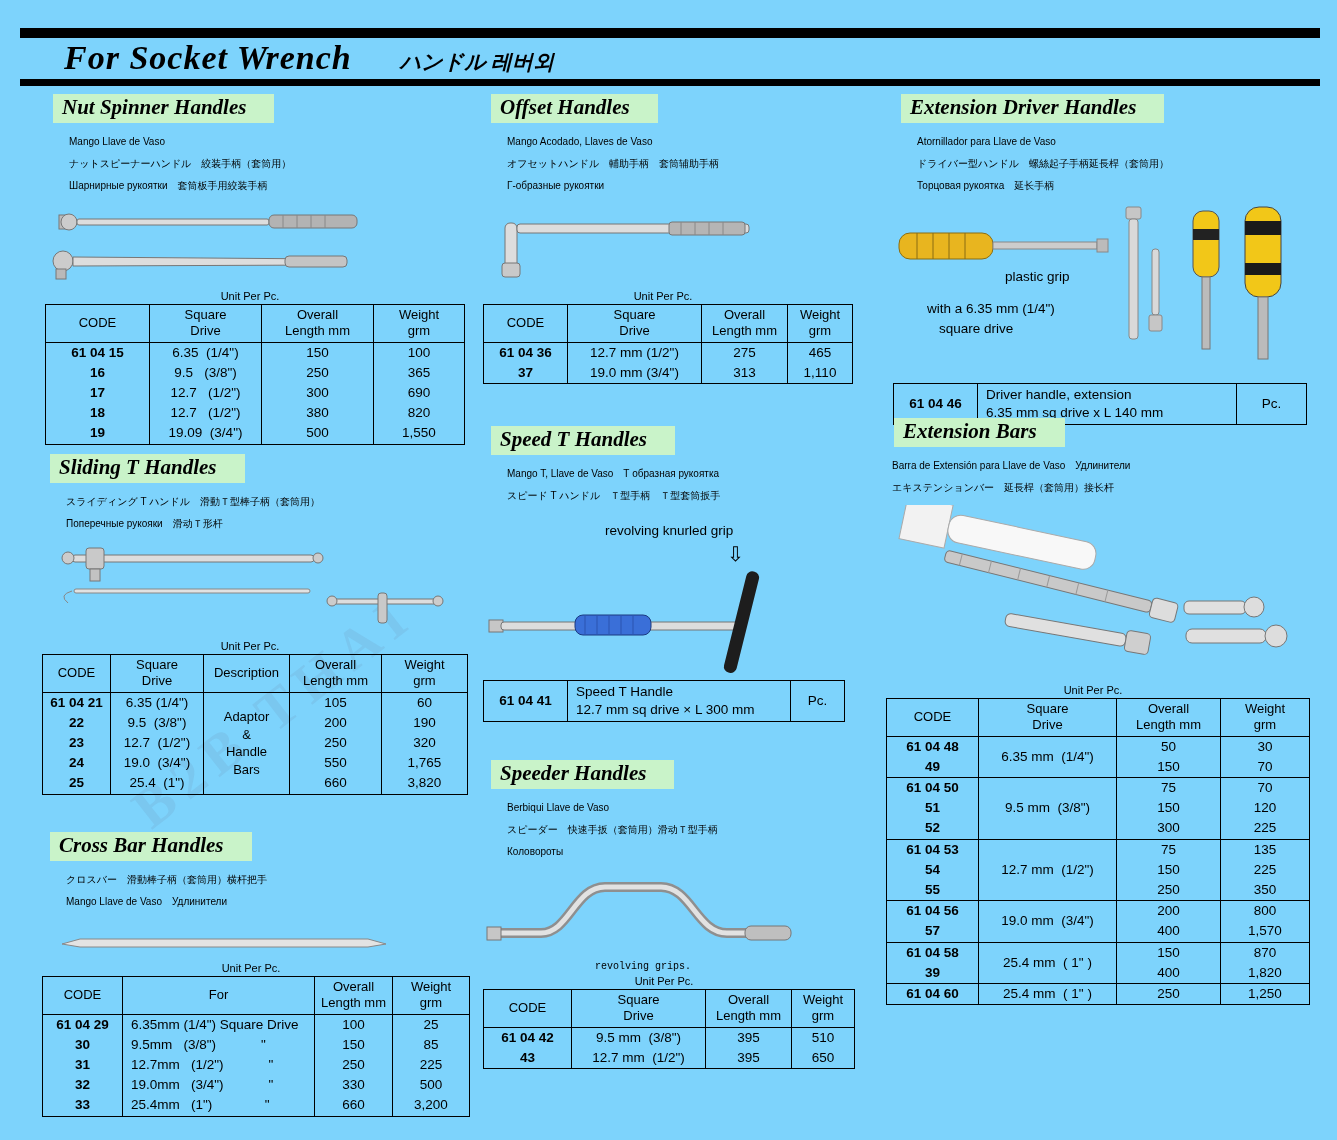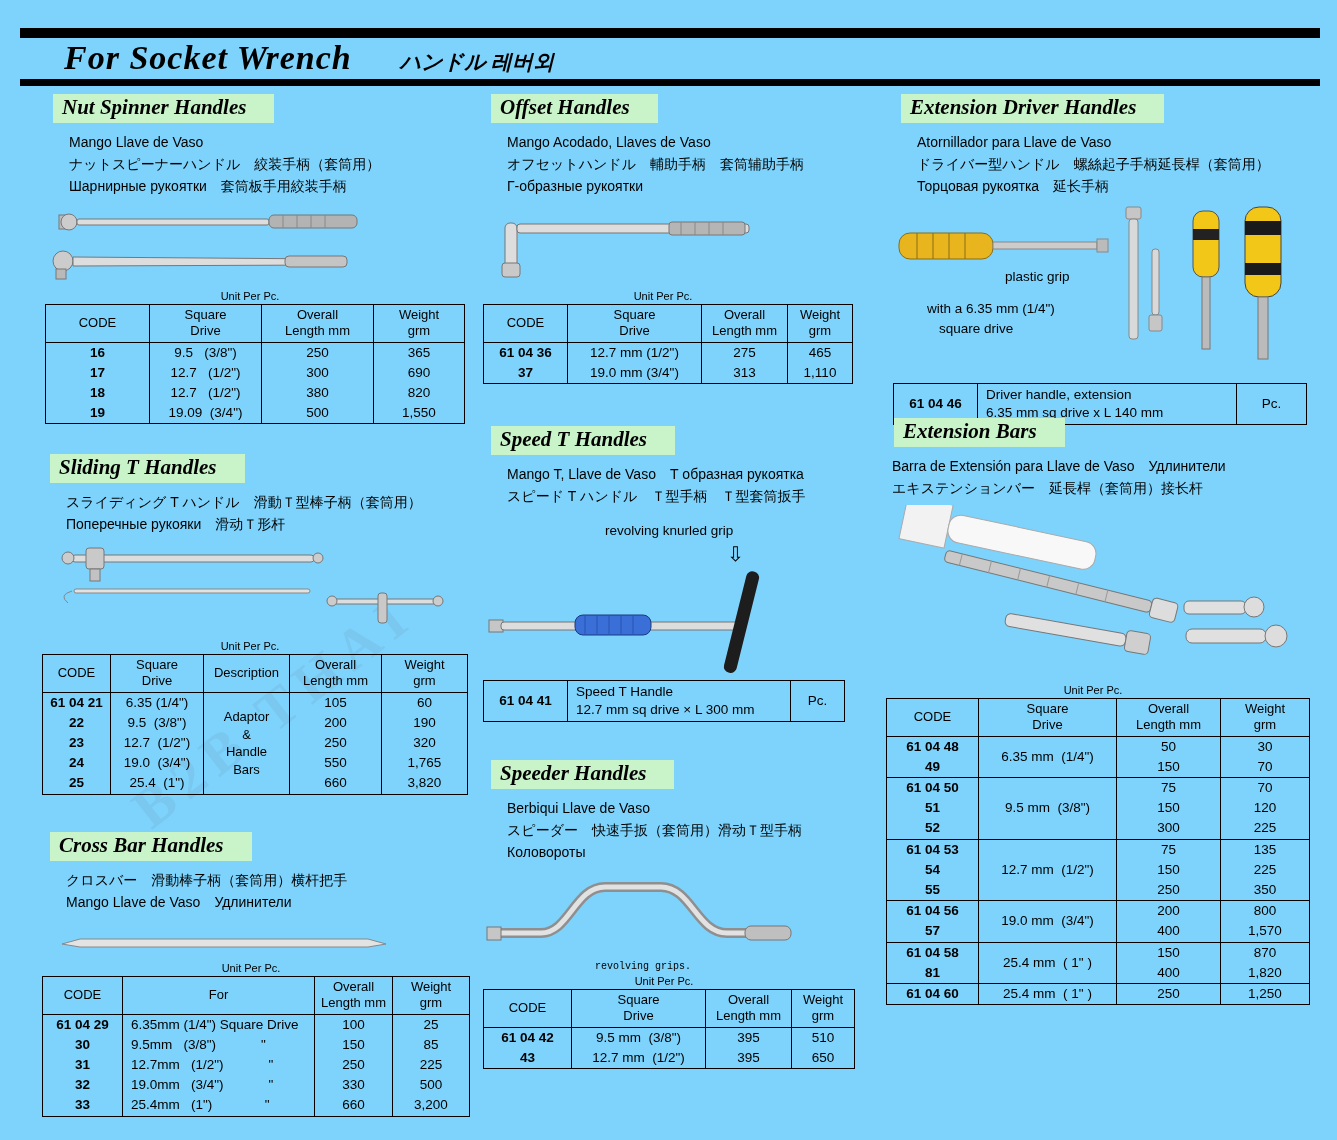--- a/index.html
+++ b/index.html
@@ -18,21 +18,21 @@
   
   .watermark { position:absolute; left:120px; top:790px; font:bold 56px "Liberation Serif",serif;
                color:rgba(100,100,130,0.10); transform:rotate(-38deg); transform-origin:left top;
                letter-spacing:10px; white-space:nowrap; pointer-events:none; }
 
   
   .sec { position:absolute; }
   .sec-title { margin:0 0 0 8px; display:inline-block; background:#c9f3c9;
                font:bold italic 21px "Liberation Serif","DejaVu Serif",serif; padding:1px 28px 3px 9px; }
   .subs { margin:8px 0 0 24px; }
-  .sub { font-size:14px; line-height:22px; white-space:pre-wrap; }
+  .sub { font-size:10px; line-height:22px; white-space:pre-wrap; }
   .illus { margin-top:6px; }
   .unit { font-size:11px; text-align:center; padding-right:10px; margin:3px 0 2px; }
   .ilabel { position:absolute; font-size:13.5px; }
 
   
   table.tbl { border-collapse:collapse; table-layout:fixed; width:100%; border:1.5px solid #000; }
   .tbl th { border:1px solid #000; font-weight:normal; font-size:13px; line-height:1.25;
             padding:2px 1px; white-space:pre-line; text-align:center; vertical-align:middle; }
   .tbl td { border-left:1px solid #000; border-right:1px solid #000; border-top:none; border-bottom:none;
             font-size:13.5px; padding:1px 4px; text-align:center; vertical-align:middle;
@@ -129,20 +129,26 @@
             <th>Square
 Drive</th>
             <th>Overall
 Length mm</th>
             <th>Weight
 grm</th>
           </tr>
         </thead>
         <tbody>
           <tr>
+            <td class="code">61 04 15</td>
+            <td>6.35  (1/4")</td>
+            <td>150</td>
+            <td>100</td>
+          </tr>
+          <tr>
             <td class="code">16</td>
             <td>9.5   (3/8")</td>
             <td>250</td>
             <td>365</td>
           </tr>
           <tr>
             <td class="code">17</td>
             <td>12.7   (1/2")</td>
             <td>300</td>
             <td>690</td>
@@ -483,21 +489,21 @@
             <td>400</td>
             <td>1,570</td>
           </tr>
           <tr class="group">
             <td class="code">61 04 58</td>
             <td rowspan="2">25.4 mm  ( 1" )</td>
             <td>150</td>
             <td>870</td>
           </tr>
           <tr>
-            <td class="code">81</td>
+            <td class="code">39</td>
             <td>400</td>
             <td>1,820</td>
           </tr>
           <tr class="group">
             <td class="code">61 04 60</td>
             <td>25.4 mm  ( 1" )</td>
             <td>250</td>
             <td>1,250</td>
           </tr>
         </tbody>

